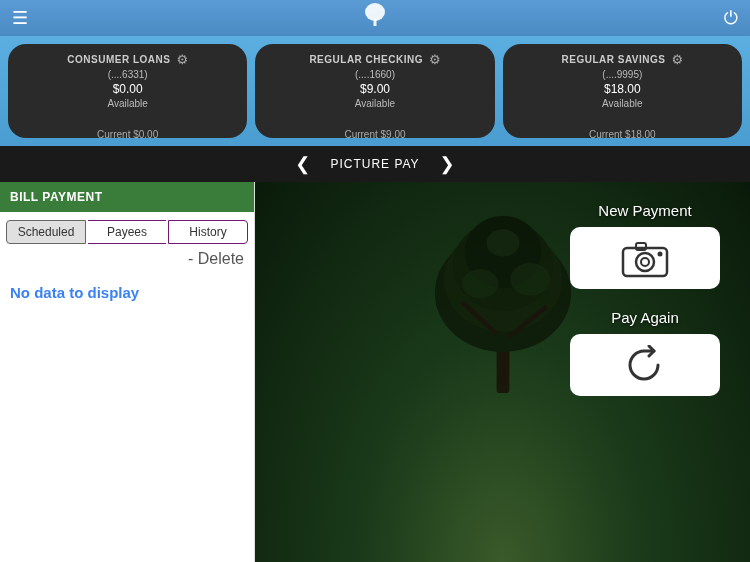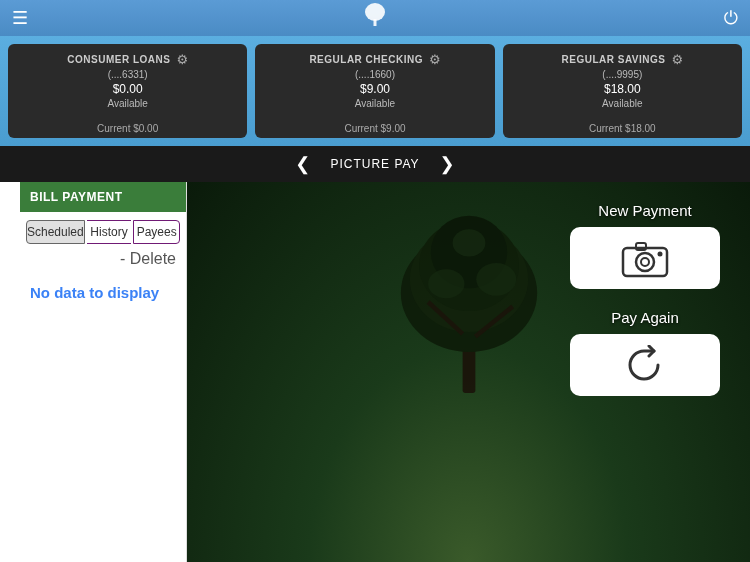--- a/index.html
+++ b/index.html
@@ -30,21 +30,21 @@
       width: 750px;
       background: linear-gradient(to bottom, #5baee0, #4a9dd0);
       padding: 8px 8px 8px 8px;
       display: flex;
       gap: 8px;
       height: 110px;
     }
     .account-card {
       flex: 1;
       background: #2a2a2a;
-      border-radius: 6px;
+      border-radius: 18px;
       padding: 8px 25px;
       color: white;
       display: flex;
       flex-direction: column;
       align-items: center;
       gap: 2px;
     }
     .account-card .card-title-row {
       display: flex;
       align-items: center;
@@ -57,21 +57,21 @@
       font-weight: 600;
       letter-spacing: 0.5px;
       text-transform: uppercase;
       color: #ccc;
       text-align: center;
     }
     .account-card .gear-icon { font-size: 13px; color: #aaa; cursor: pointer; }
     .account-card .account-number { font-size: 10px; color: #bbb; }
     .account-card .amount { font-size: 12px; font-weight: 400; color: white; }
     .account-card .available-label { font-size: 10px; color: #bbb; }
-    .account-card .current { font-size: 10px; color: #aaa; margin-top: 12px; }
+    .account-card .current { font-size: 10px; color: #aaa; margin-top: 18px; }
 
     
     #picture-pay-bar {
       width: 750px;
       height: 36px;
       background: #1a1a1a;
       display: flex;
       align-items: center;
       justify-content: center;
       gap: 20px;
@@ -82,26 +82,25 @@
     
     #main-content {
       display: flex;
       width: 750px;
       height: calc(562px - 36px - 110px - 36px);
       
     }
 
     
     #left-panel {
-      width: 187px;
+      width: 255px;
       background: white;
       display: flex;
       flex-direction: column;
       border-right: 1px solid #ddd;
-      padding-left: 20px;
     }
     #bill-payment-header {
       background: #3a7d3a;
       color: white;
       font-size: 12px;
       font-weight: 600;
       letter-spacing: 0.5px;
       padding: 8px 10px;
       text-transform: uppercase;
     }
@@ -257,22 +256,22 @@
   <span class="label">PICTURE PAY</span>
   <span class="arrow">❯</span>
 </div>
 
 <div id="main-content">
 
   <div id="left-panel">
     <div id="bill-payment-header">BILL PAYMENT</div>
     <div id="tab-bar">
       <button class="tab-btn active">Scheduled</button>
+      <button class="tab-btn">Payees</button>
       <button class="tab-btn">History</button>
-      <button class="tab-btn">Payees</button>
     </div>
     <div id="delete-row">
       <span>- Delete</span>
     </div>
     <div id="no-data">No data to display</div>
   </div>
 
   <div id="right-panel">
     <div id="bg-image"></div>
 

